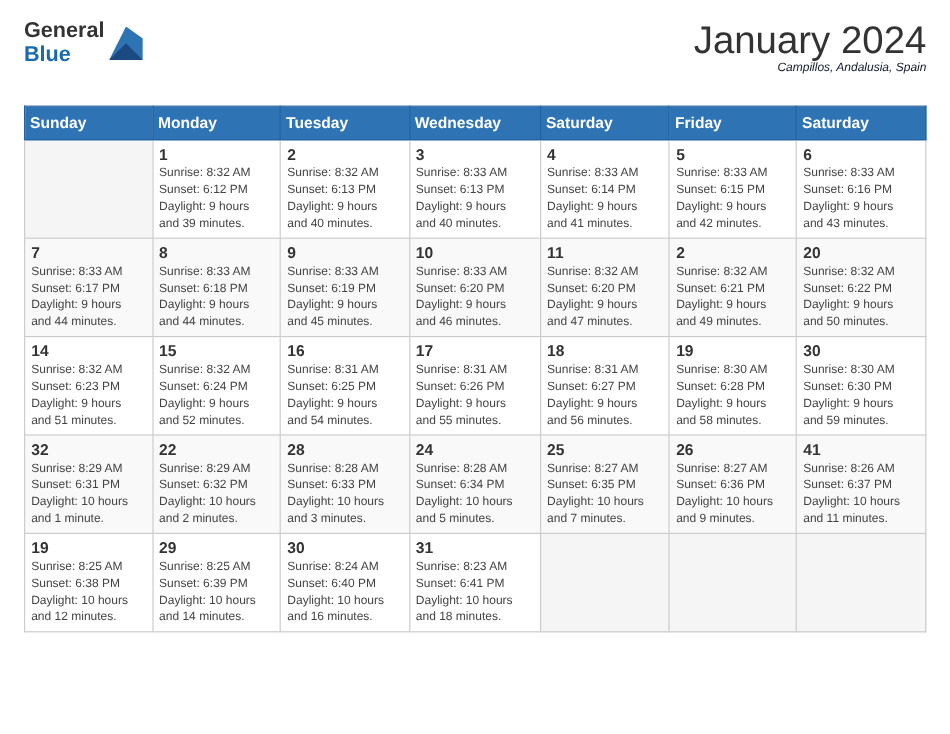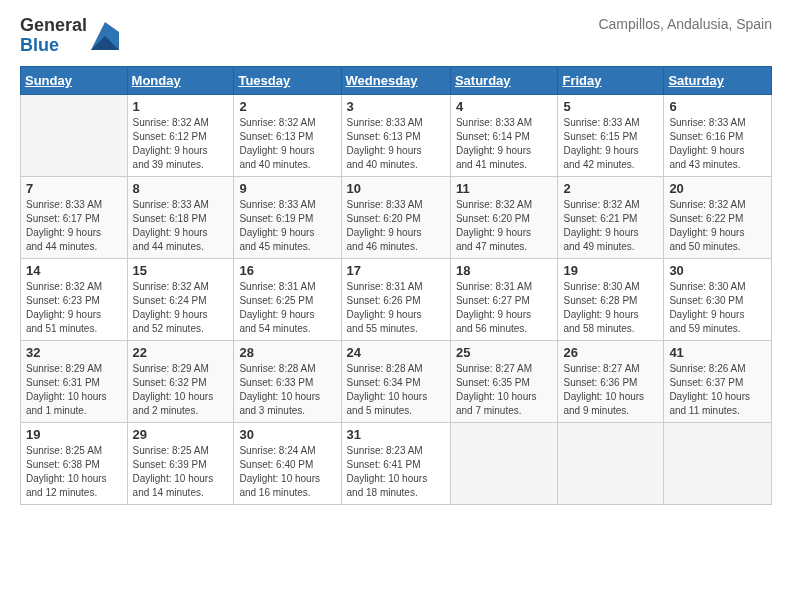--- a/index.html
+++ b/index.html
@@ -13,21 +13,21 @@
     .page {
       width: 792px;
       min-height: 612px;
       background: #fff;
       padding: 16px 20px 16px 20px;
     }
     .header {
       display: flex;
       justify-content: space-between;
       align-items: flex-start;
-      margin-bottom: 10px;
+      margin-bottom: 26px;
     }
     .logo {
       display: flex;
       align-items: center;
     }
     .logo-text {
       display: flex;
       flex-direction: column;
       line-height: 1.1;
     }
@@ -49,37 +49,37 @@
     .title-section {
       text-align: right;
     }
     .month-year {
       font-size: 32px;
       font-weight: normal;
       color: #333;
       line-height: 1.1;
     }
     .location {
-      font-size: 14px;
-      color: #737373;
+      font-size: 10px;
+      color: #0f172a;
+      font-style: italic;
     }
     .calendar-table {
       width: 100%;
       border-collapse: collapse;
       border: 1px solid #ccc;
     }
     .calendar-table th {
       background-color: #2E74B5;
       color: #fff;
       font-size: 13px;
       font-weight: bold;
       padding: 6px 4px;
       text-align: left;
       border: 1px solid #2060a0;
-      text-decoration: underline;
     }
     .calendar-table td {
       vertical-align: top;
       padding: 4px 5px;
       border: 1px solid #ccc;
       width: 113px;
       min-height: 80px;
       background: #fff;
     }
     .calendar-table tr:nth-child(even) td {
@@ -110,20 +110,21 @@
       <div class="logo-text">
         <span class="logo-general">General</span>
         <span class="logo-blue">Blue</span>
       </div>
       <svg class="logo-icon" viewBox="0 0 28 28" xmlns="http://www.w3.org/2000/svg">
         <polygon points="0,28 28,28 28,10 14,0" fill="#2E74B5"></polygon>
         <polygon points="0,28 14,14 28,28" fill="#1a4a80"></polygon>
       </svg>
     </div>
     <div class="title-section">
+      <div class="month-year">January 2024</div>
       <div class="location">Campillos, Andalusia, Spain</div>
     </div>
   </div>
 
   <table class="calendar-table">
     <thead>
       <tr>
       <th>Sunday</th>
           <th>Monday</th>
           <th>Tuesday</th>

